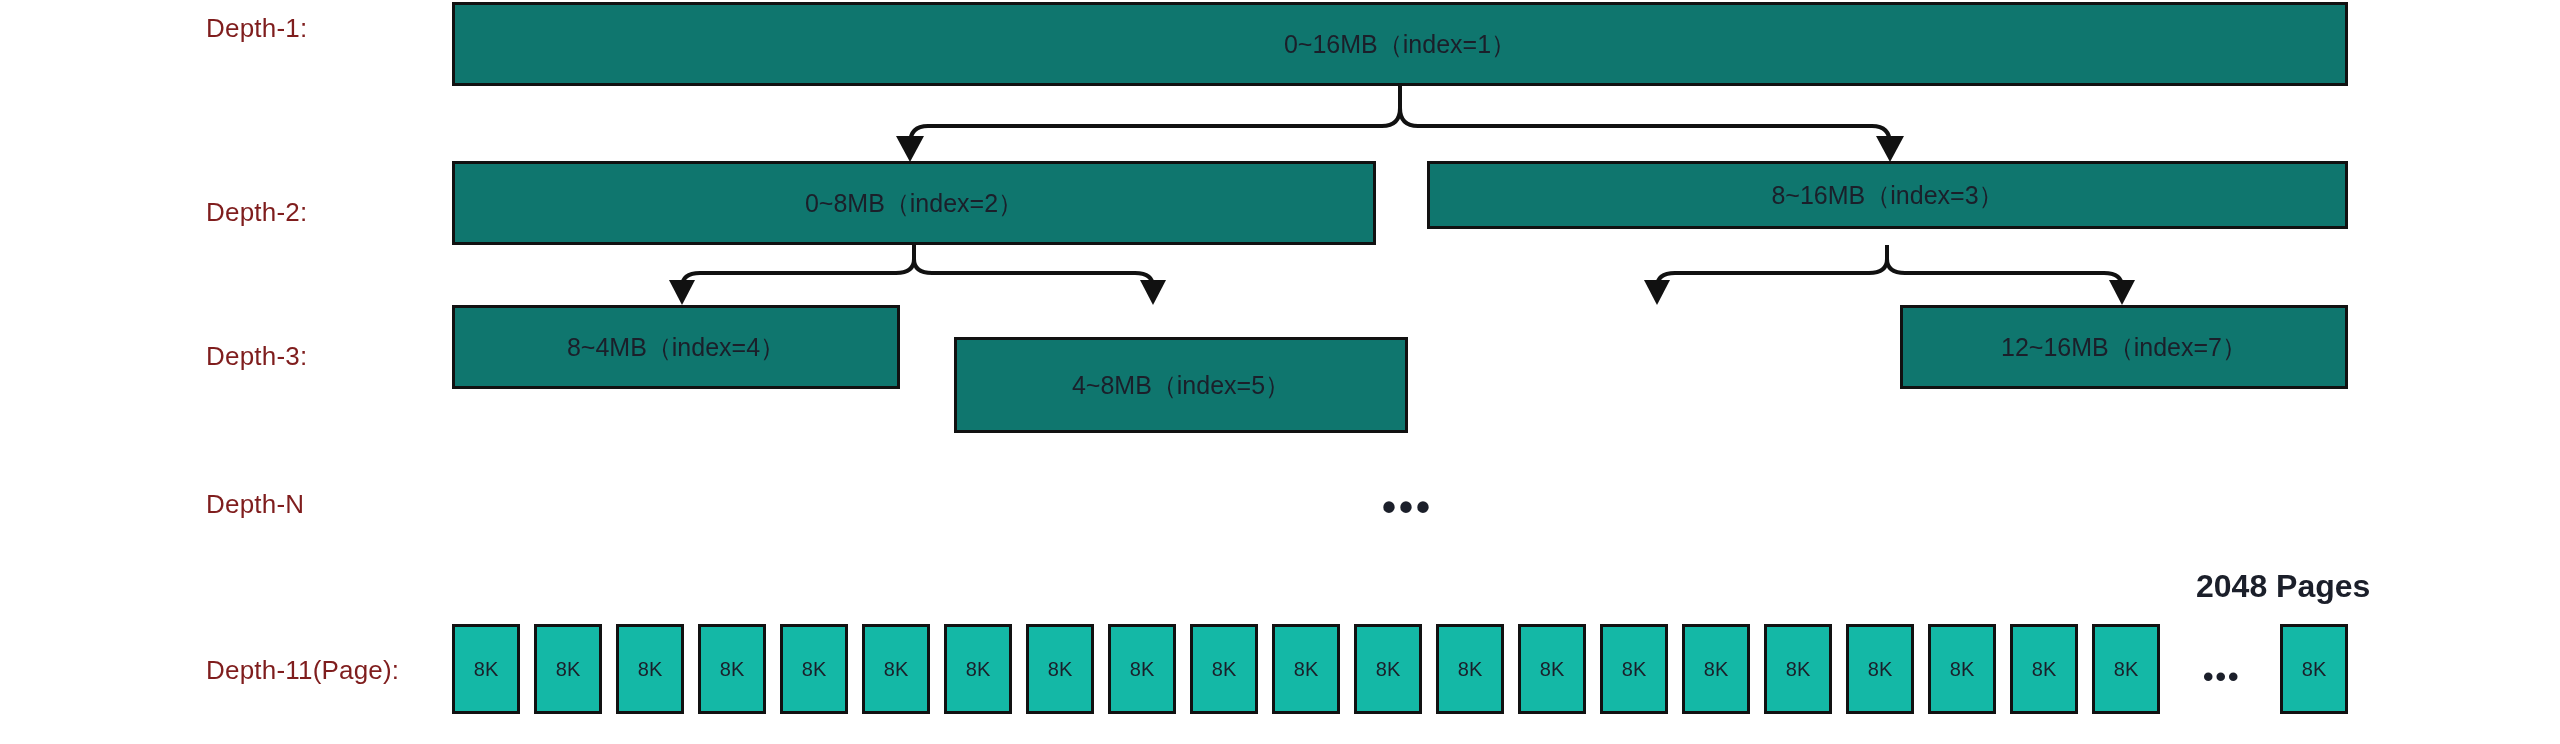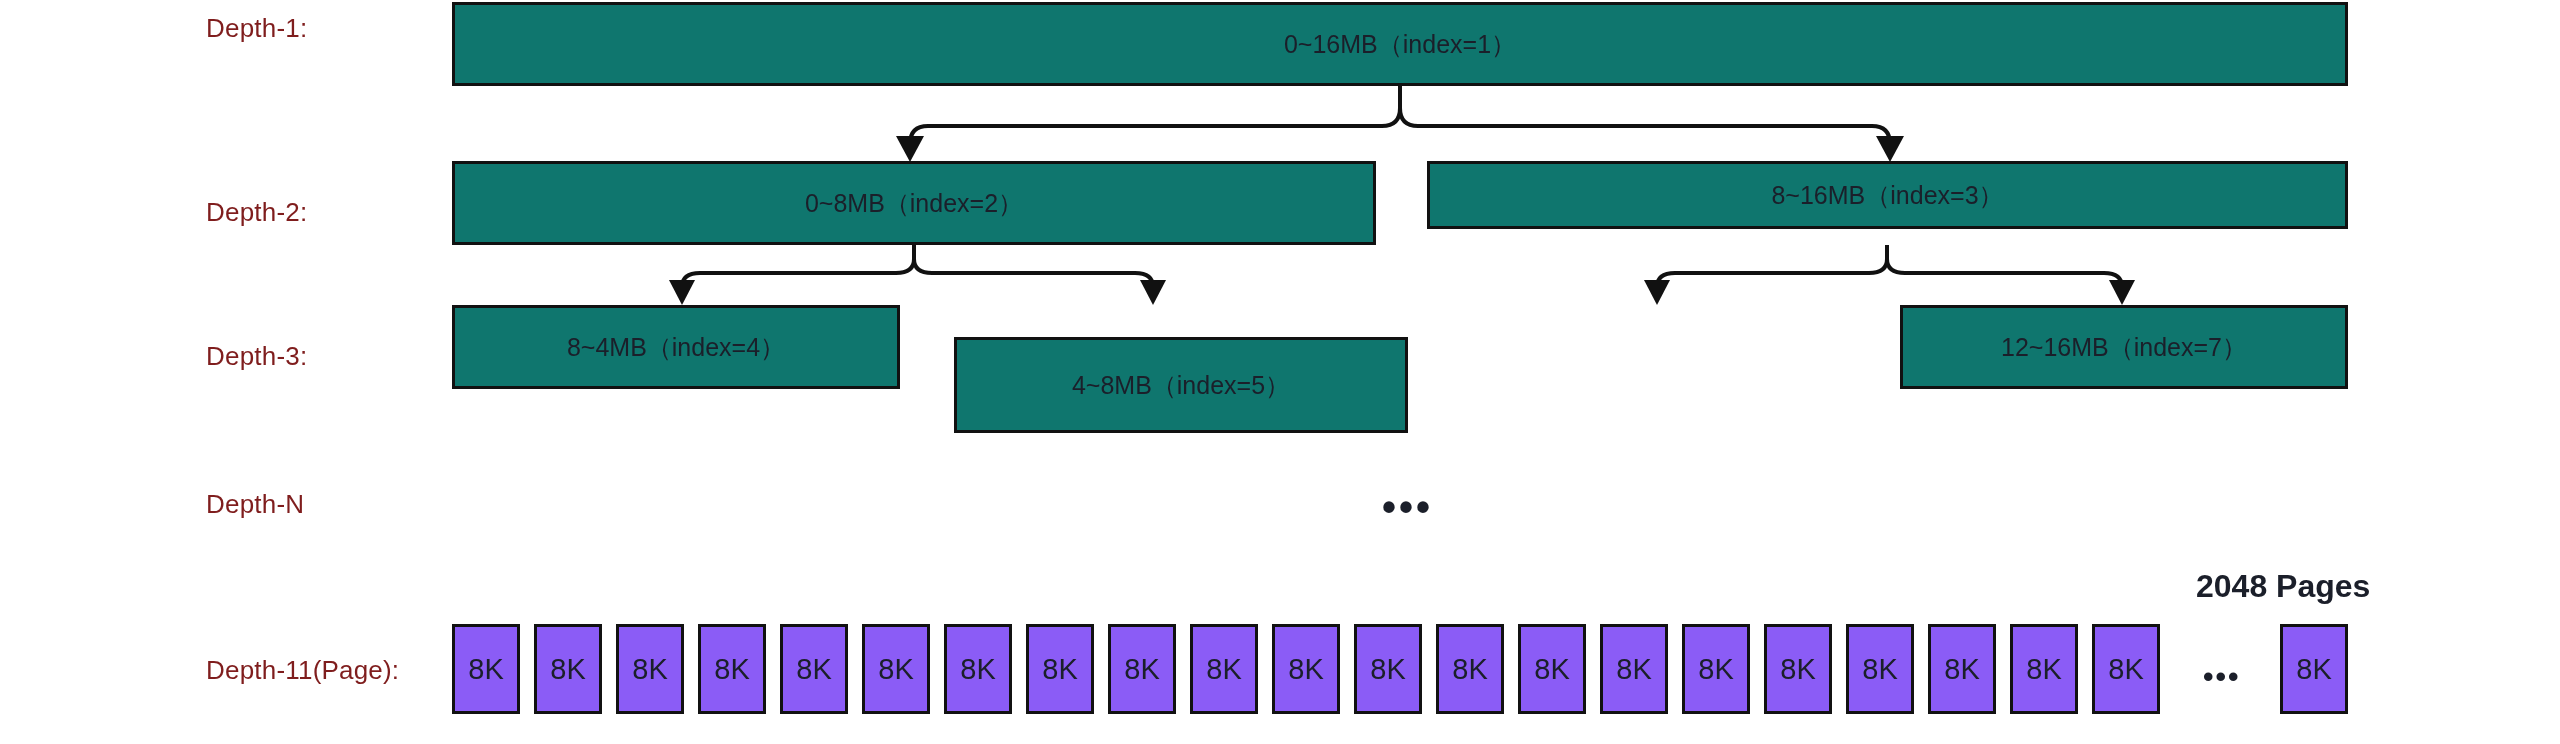--- a/index.html
+++ b/index.html
@@ -33,27 +33,27 @@
     justify-content:center;
     color:#1b1f2a;
     font-size:25px;
     font-weight:400;
     white-space:nowrap;
   }
 
   
   .page-cell{
     position:absolute;
-    background:#8b5cf6;
+    background:#14b8a6;
     border:3px solid #111111;
     box-sizing:border-box;
     display:flex;
     align-items:center;
     justify-content:center;
-    font-size:29px;
+    font-size:20px;
     color:#1b1f2a;
   }
 
   
   .dots{
     position:absolute;
     font-size:40px;
     font-weight:bold;
     color:#1b1f2a;
     line-height:1;

